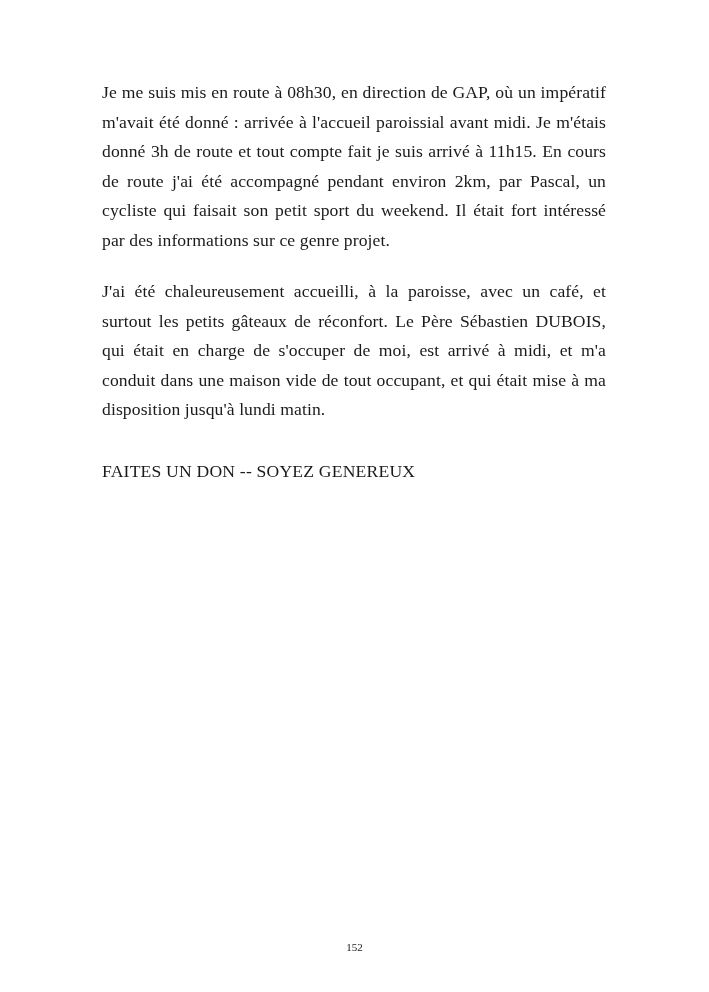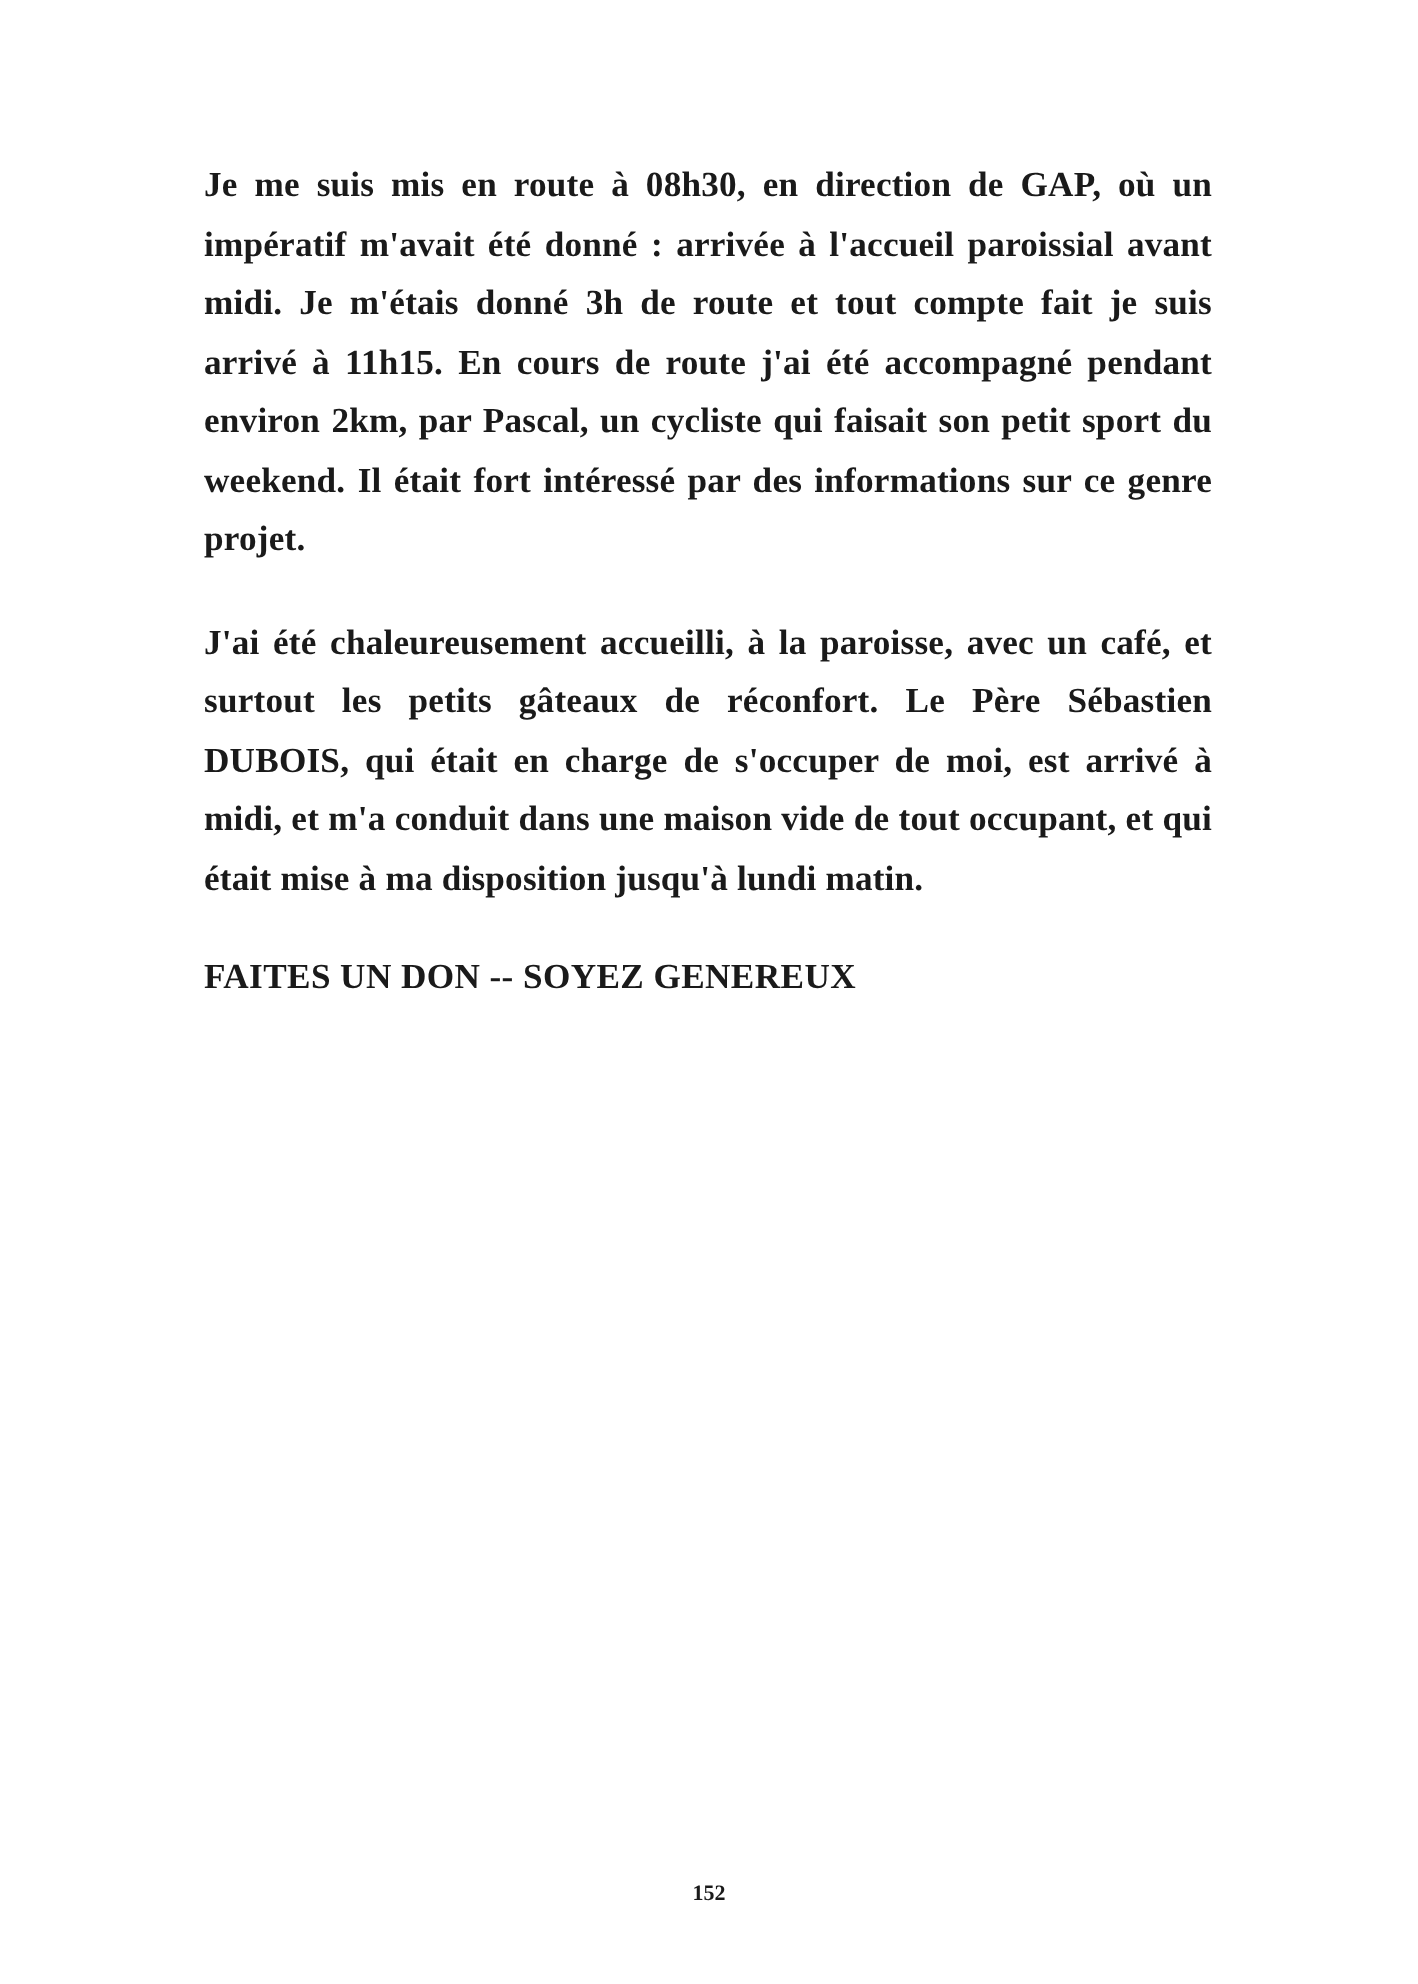--- a/index.html
+++ b/index.html
@@ -15,41 +15,40 @@
     color: #1a1a1a;
     overflow: hidden;
   }
   .page {
     position: absolute;
     left: 0;
     top: 0;
     width: 709px;
     height: 992px;
     box-sizing: border-box;
-    font-weight: bold;
   }
   .content {
     position: absolute;
     left: 102px;
     top: 78px;
     width: 504px;
   }
   p.para {
     margin: 0 0 22px 0;
     font-size: 17.6px;
     line-height: 29.5px;
     text-align: justify;
     text-justify: inter-word;
     letter-spacing: 0.1px;
   }
   p.para:last-of-type {
     margin-bottom: 0;
   }
   .closing {
-    margin-top: 20px;
+    margin-top: 32px;
     font-size: 17.6px;
     line-height: 29.5px;
     text-align: left;
     letter-spacing: 0.2px;
   }
   .page-number {
     position: absolute;
     left: 0;
     top: 941px;
     width: 709px;

